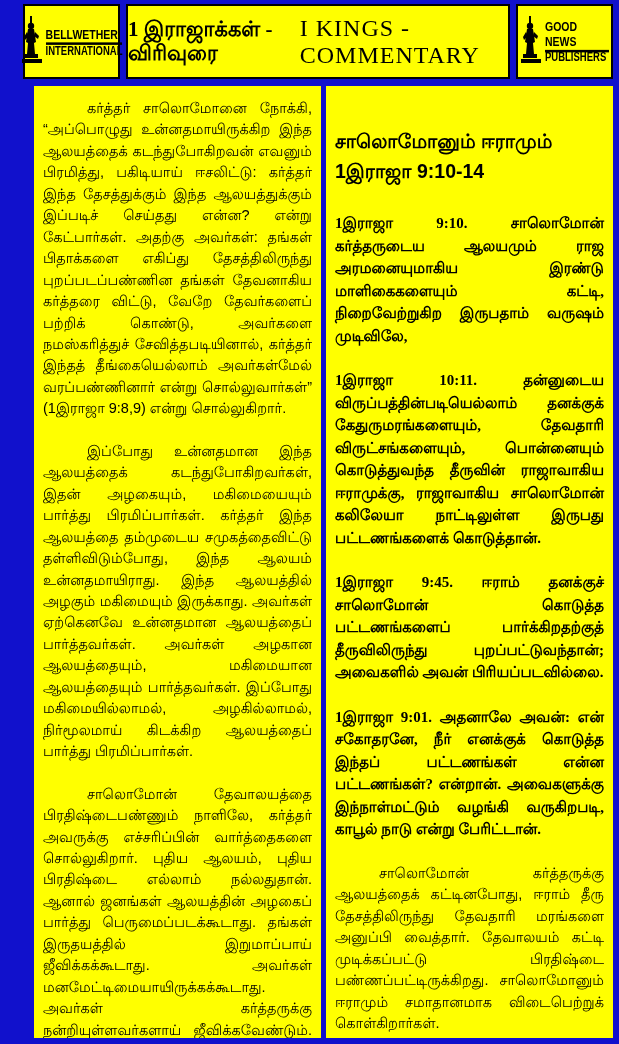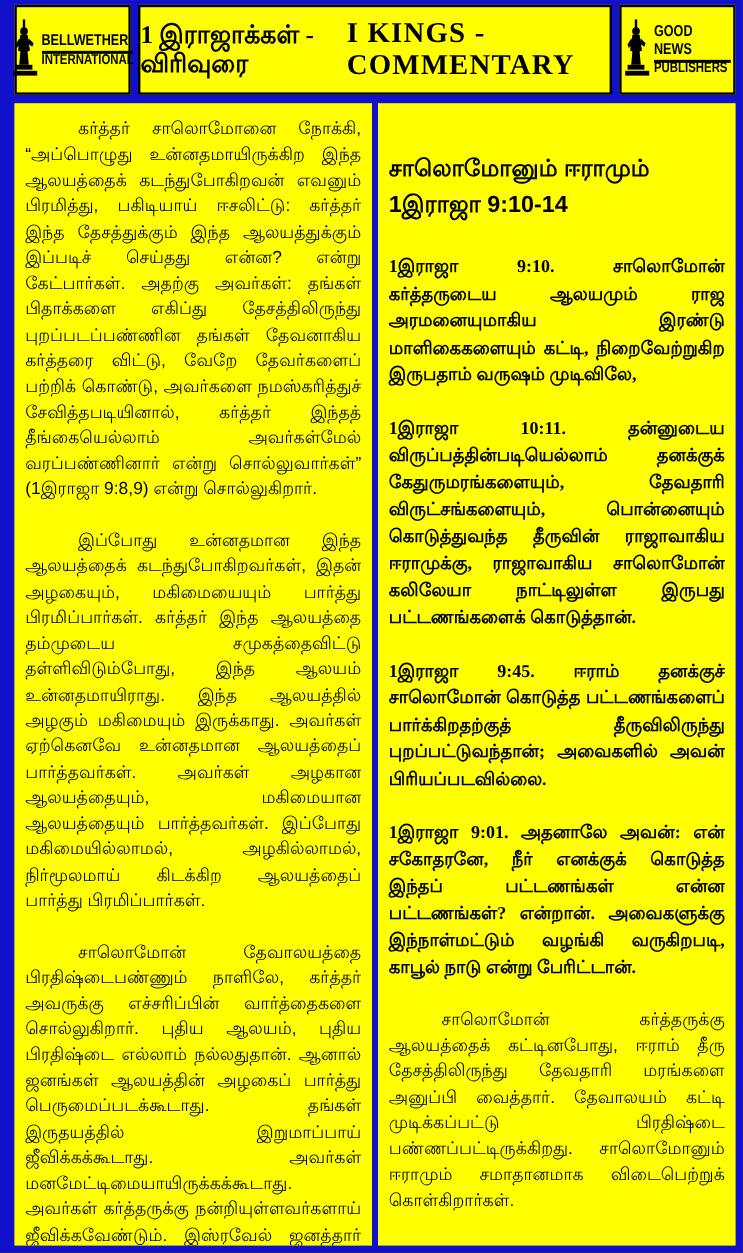--- a/index.html
+++ b/index.html
@@ -1,20 +1,20 @@
 <!DOCTYPE html>
 <html><head>
 <meta charset="utf-8">
 <style>
   * { margin: 0; padding: 0; box-sizing: border-box; }
   html, body { background: #444; }
   .page {
     width: 619px; height: 1044px;
     background: #1111CC;
-    padding: 4px 6px 6px 12px;
+    padding: 4px 6px 6px 23px;
     font-family: "Liberation Sans", sans-serif;
     color: #000;
     overflow: hidden;
   }
   
   .header-row { display: flex; gap: 6px; height: 75px; margin-bottom: 7px; }
   .logo-box {
     width: 97px; flex: 0 0 97px;
     background: #FFFF00; border: 2px solid #000;
     display: flex; align-items: center; justify-content: center; gap: 3px;
@@ -35,24 +35,24 @@
     background: #FFFF00; border: 2px solid #000;
     display: flex; align-items: center; justify-content: center;
     gap: 4px;
   }
   .title-tamil {
     font-family: "Liberation Serif", serif;
     font-weight: bold; font-size: 21px; line-height: 1.1;
   }
   .title-english {
     font-family: "Liberation Serif", serif;
-    font-weight: bold; font-size: 24px; letter-spacing: 1px; line-height: 1.1;
+    font-weight: normal; font-size: 24px; letter-spacing: 1px; line-height: 1.1;
   }
   
-  .body-row { display: flex; gap: 5px; height: 952px; }
+  .body-row { display: flex; gap: 5px; height: 952px; margin-left: 11px; }
   .col {
     flex: 1 1 0;
     background: #FFFF00;
     padding: 12px 9px 10px 9px;
     overflow: hidden;
   }
   .col-left p {
     font-size: 14.5px; line-height: 1.48;
     text-align: justify; text-indent: 44px;
     margin-bottom: 21px;

